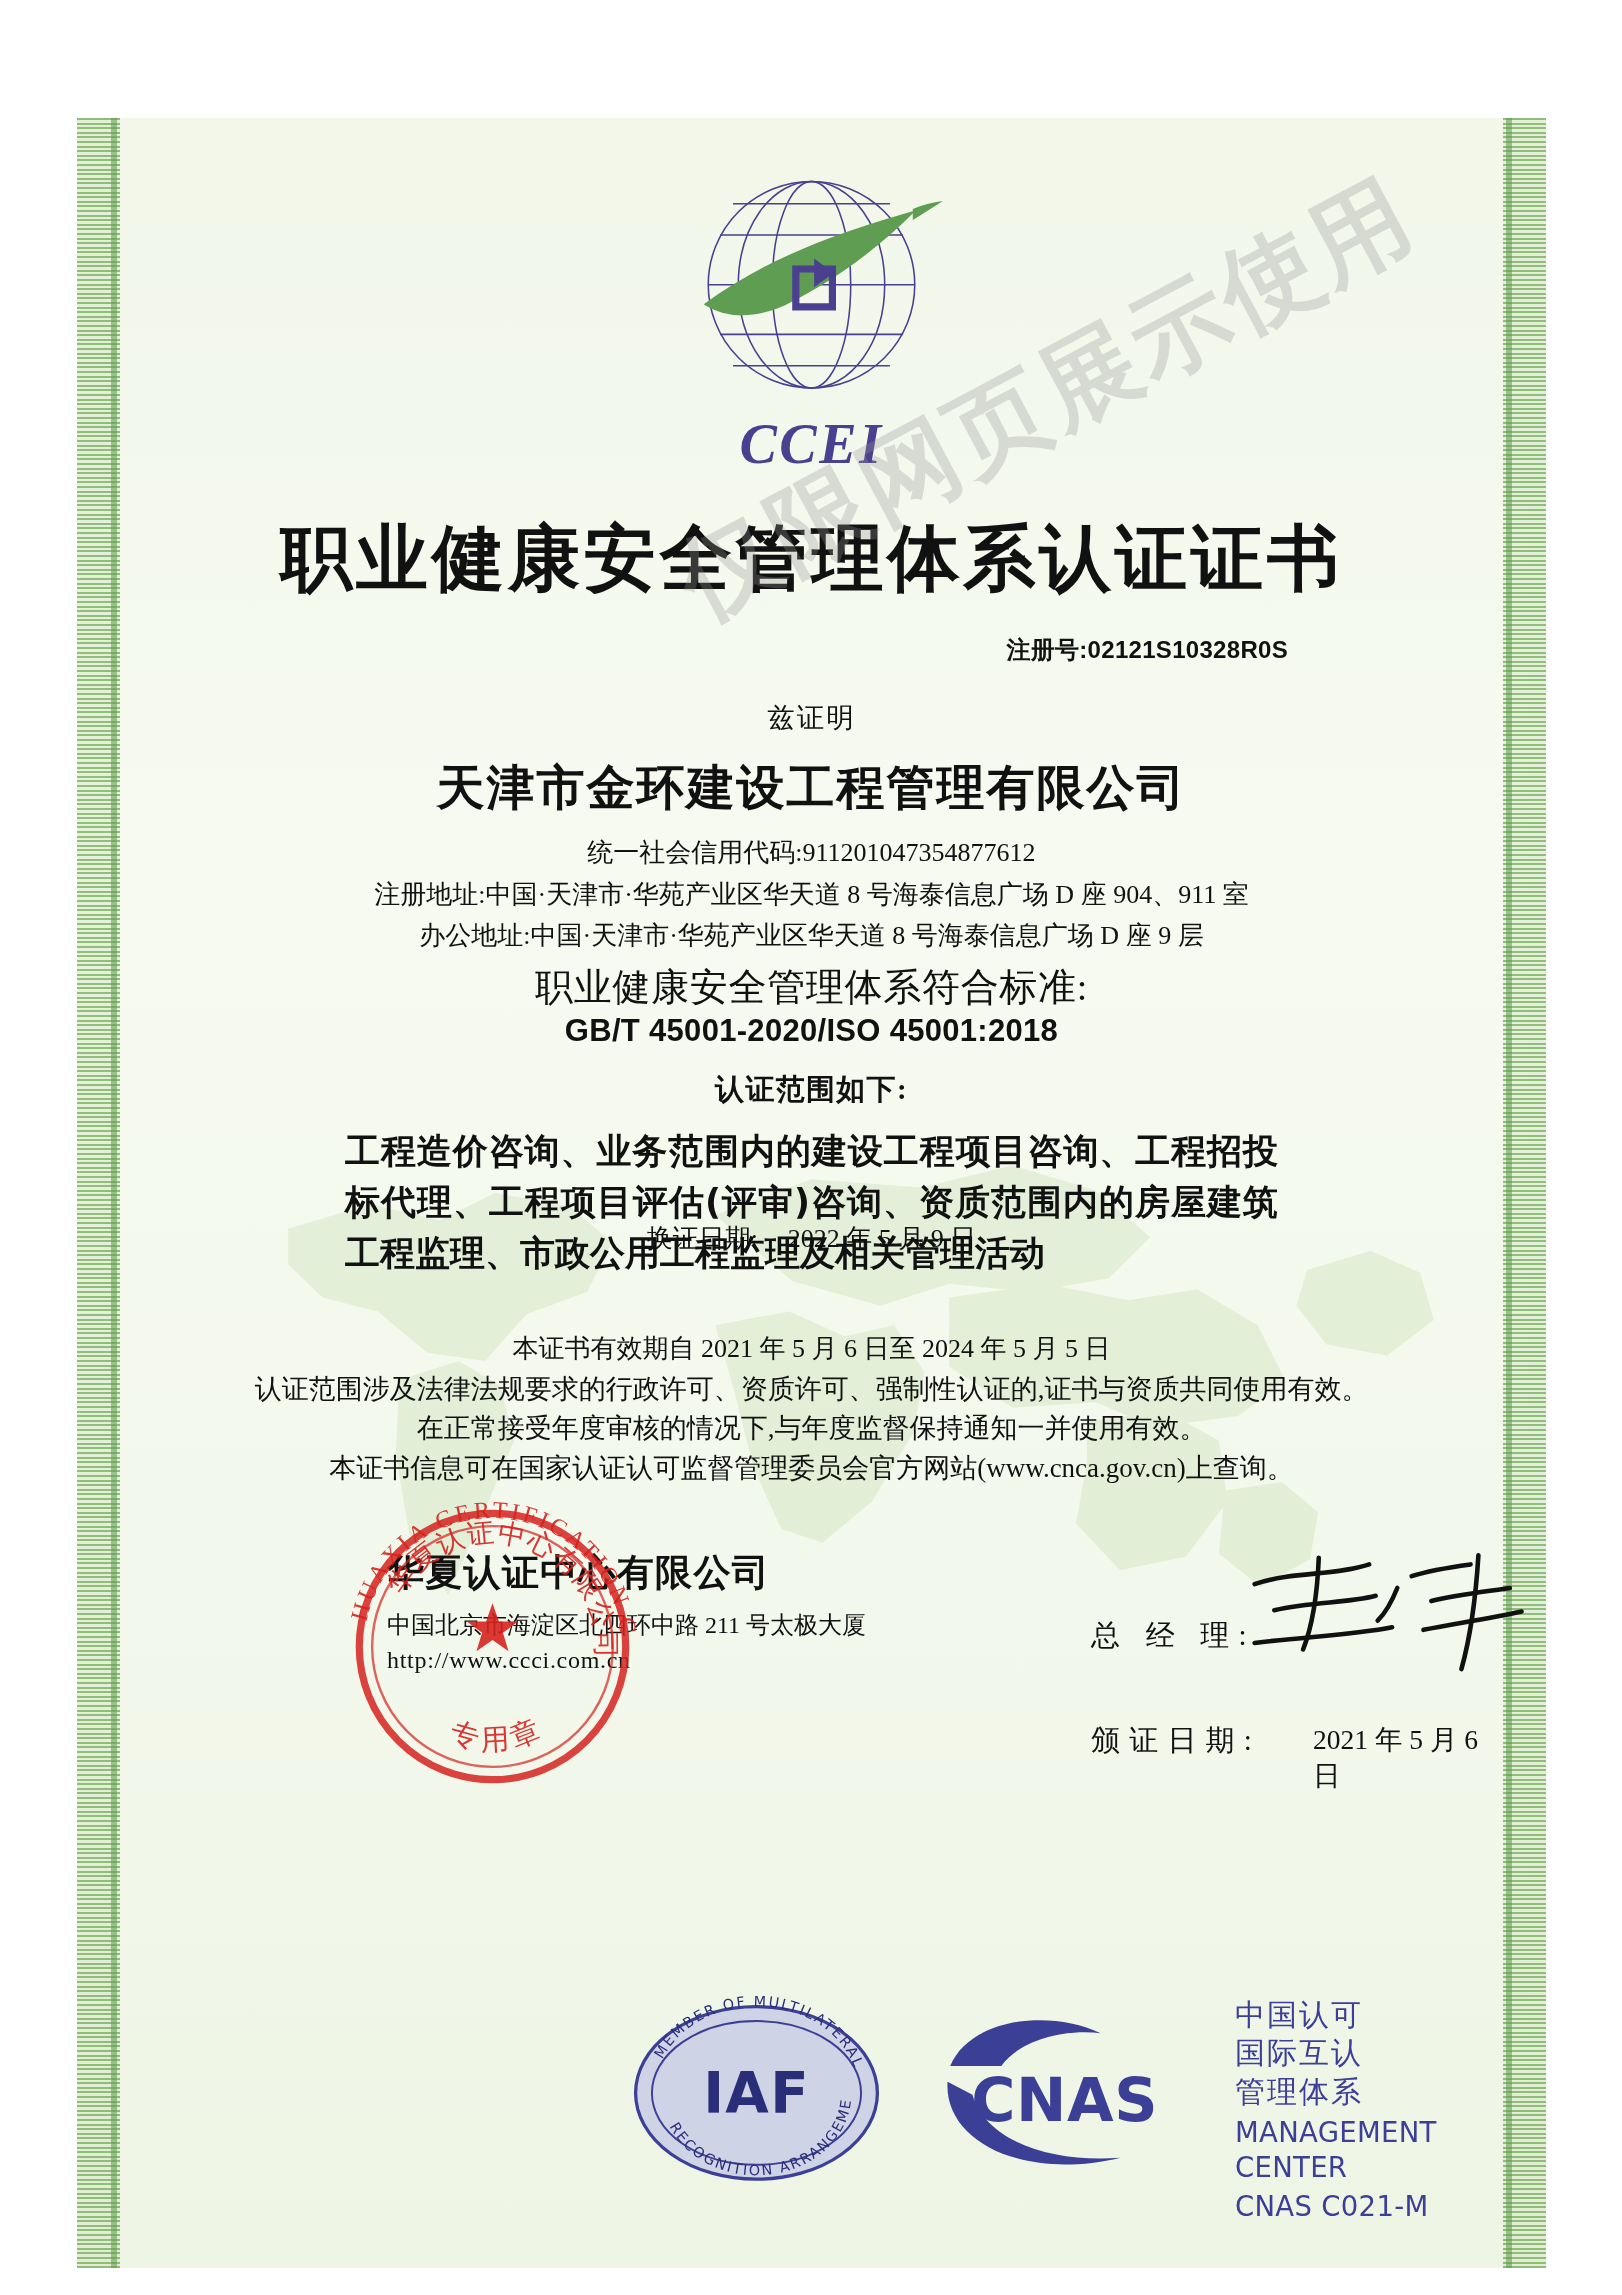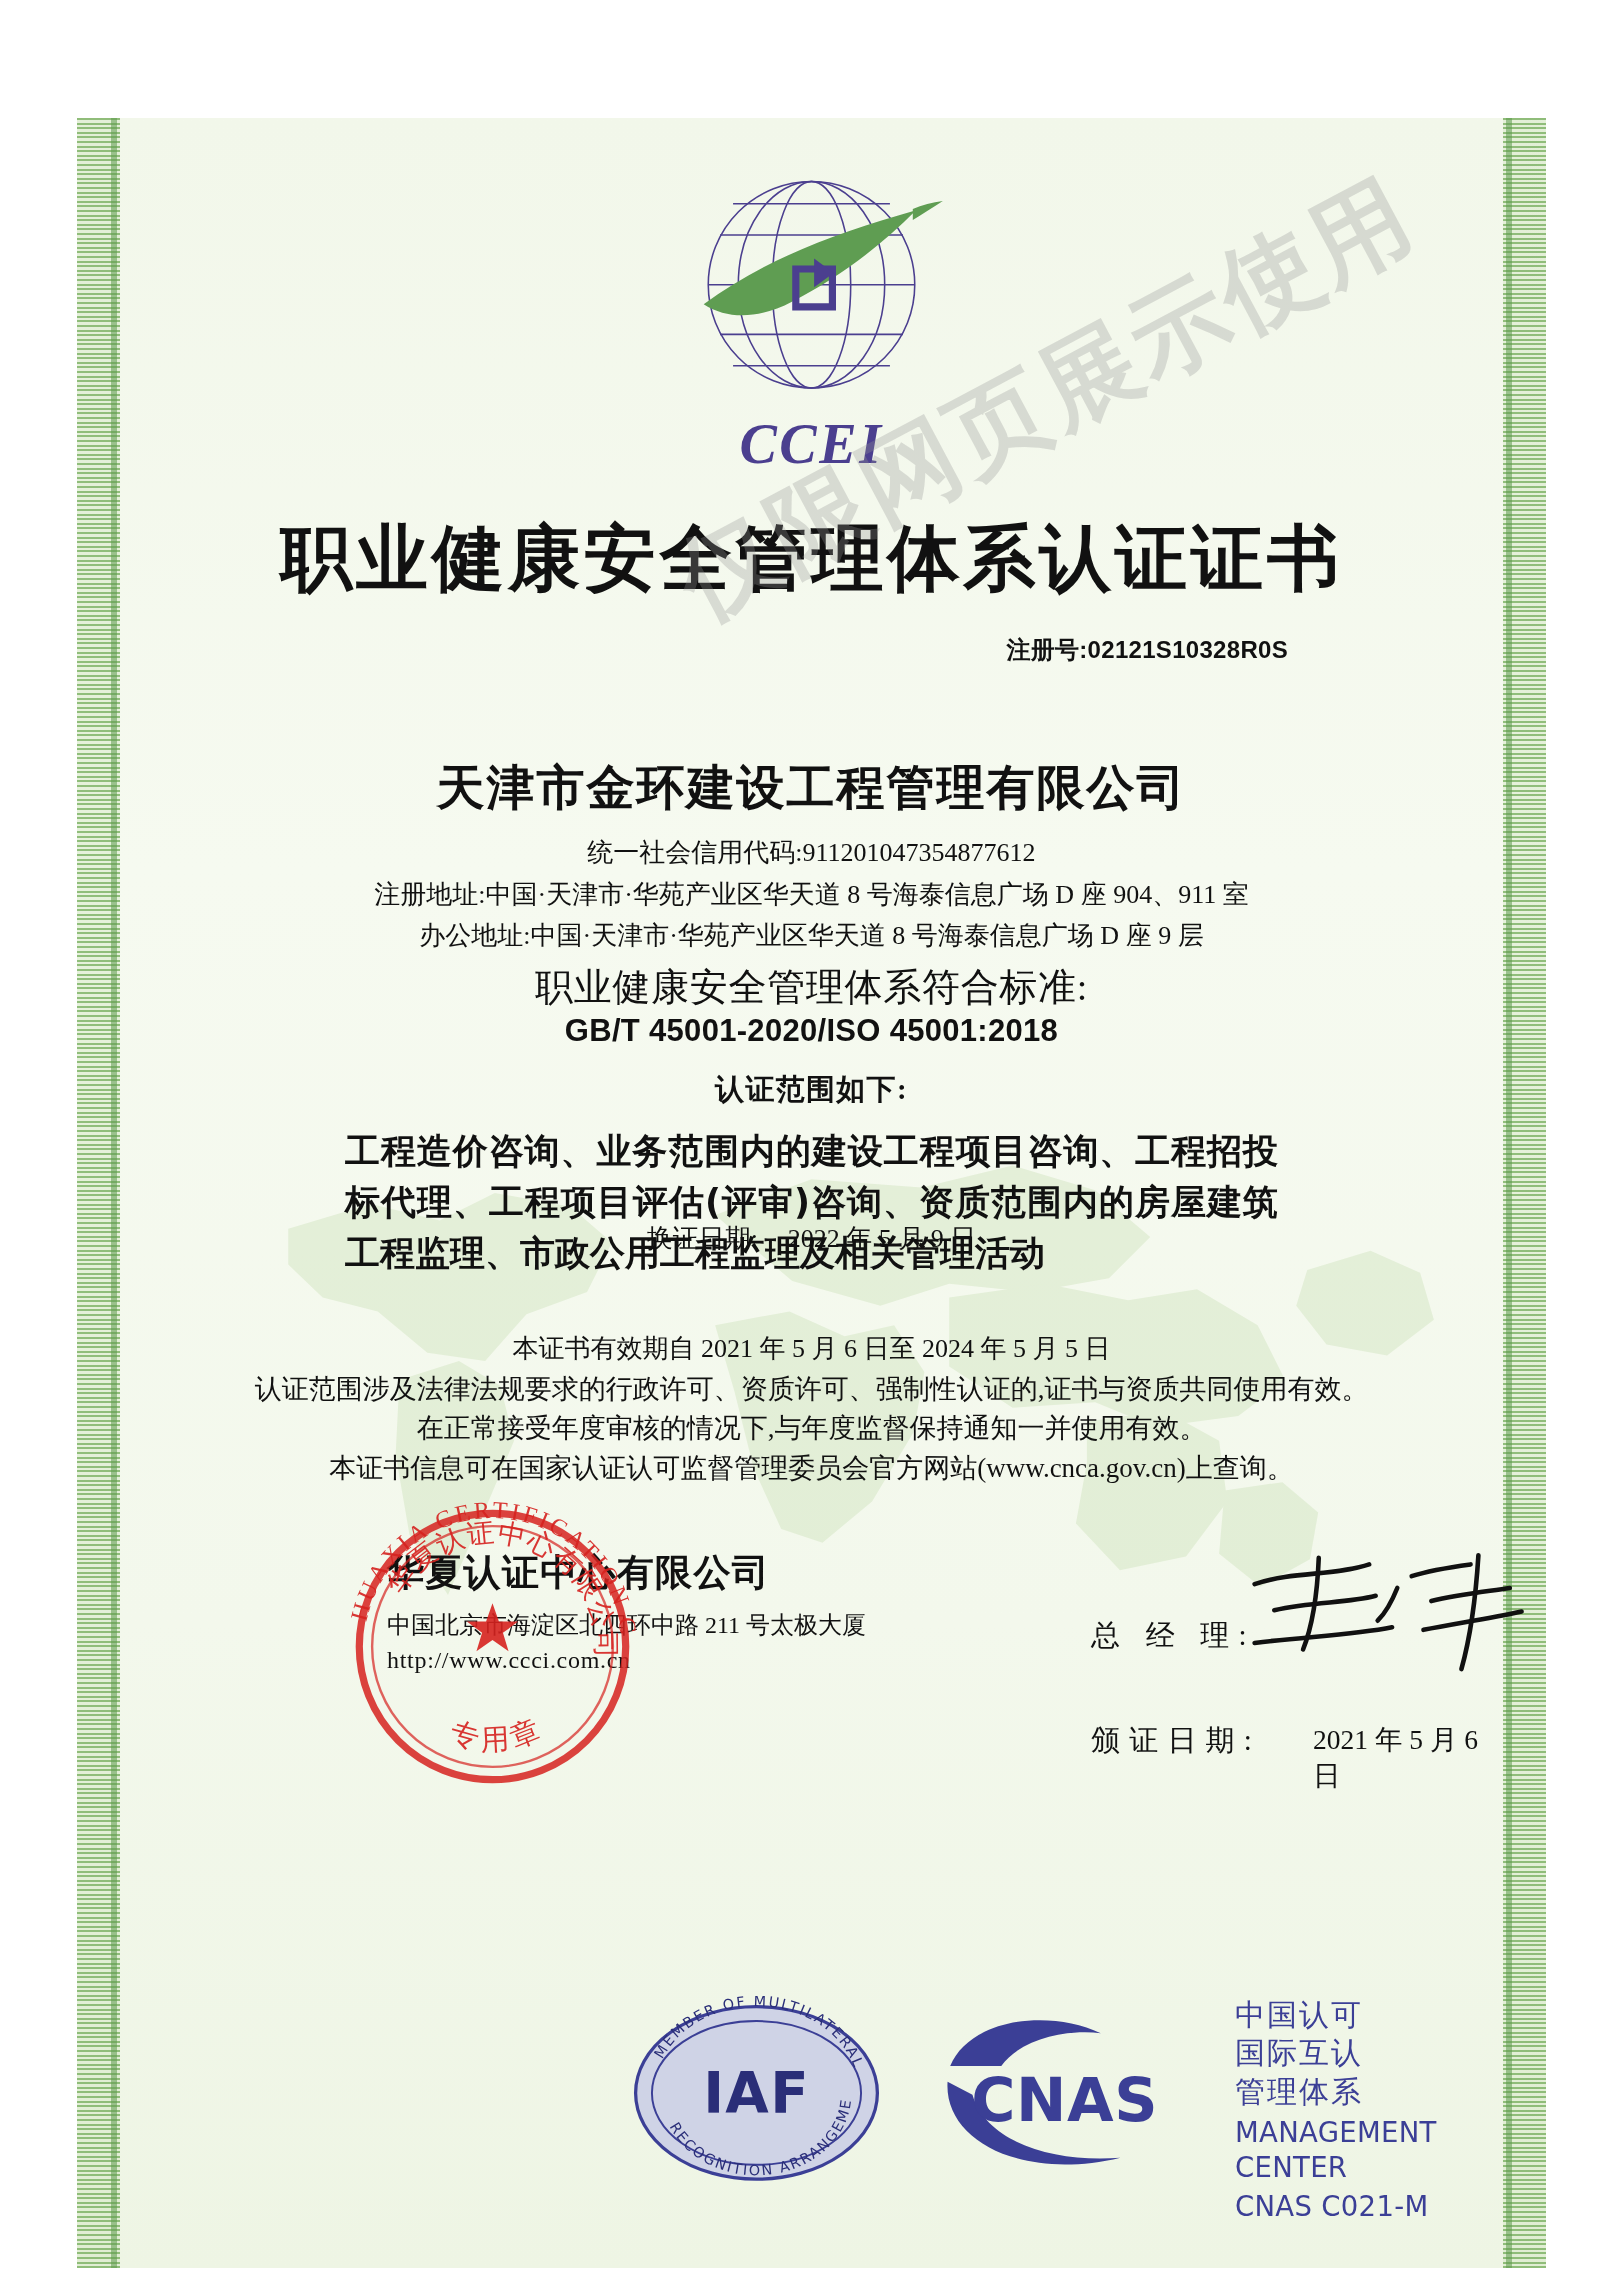--- a/index.html
+++ b/index.html
@@ -391,20 +391,21 @@
             <path d="M264 160 l30 22 -30 22 z" fill="#4b3f8f" stroke="none"></path>
           </g>
         </svg>
         <div class="logo-text">CCEI</div>
       </div>
 
       <div class="title">职业健康安全管理体系认证证书</div>
 
       <div class="reg-no">注册号:02121S10328R0S</div>
 
+      <div class="zizhengming">兹证明</div>
 
       <div class="company">天津市金环建设工程管理有限公司</div>
 
       <div class="line-center credit-code">统一社会信用代码:911201047354877612</div>
       <div class="line-center addr1">注册地址:中国·天津市·华苑产业区华天道 8 号海泰信息广场 D 座 904、911 室</div>
       <div class="line-center addr2">办公地址:中国·天津市·华苑产业区华天道 8 号海泰信息广场 D 座 9 层</div>
 
       <div class="line-center std-label">职业健康安全管理体系符合标准:</div>
       <div class="line-center std-value">GB/T 45001-2020/ISO 45001:2018</div>
 

